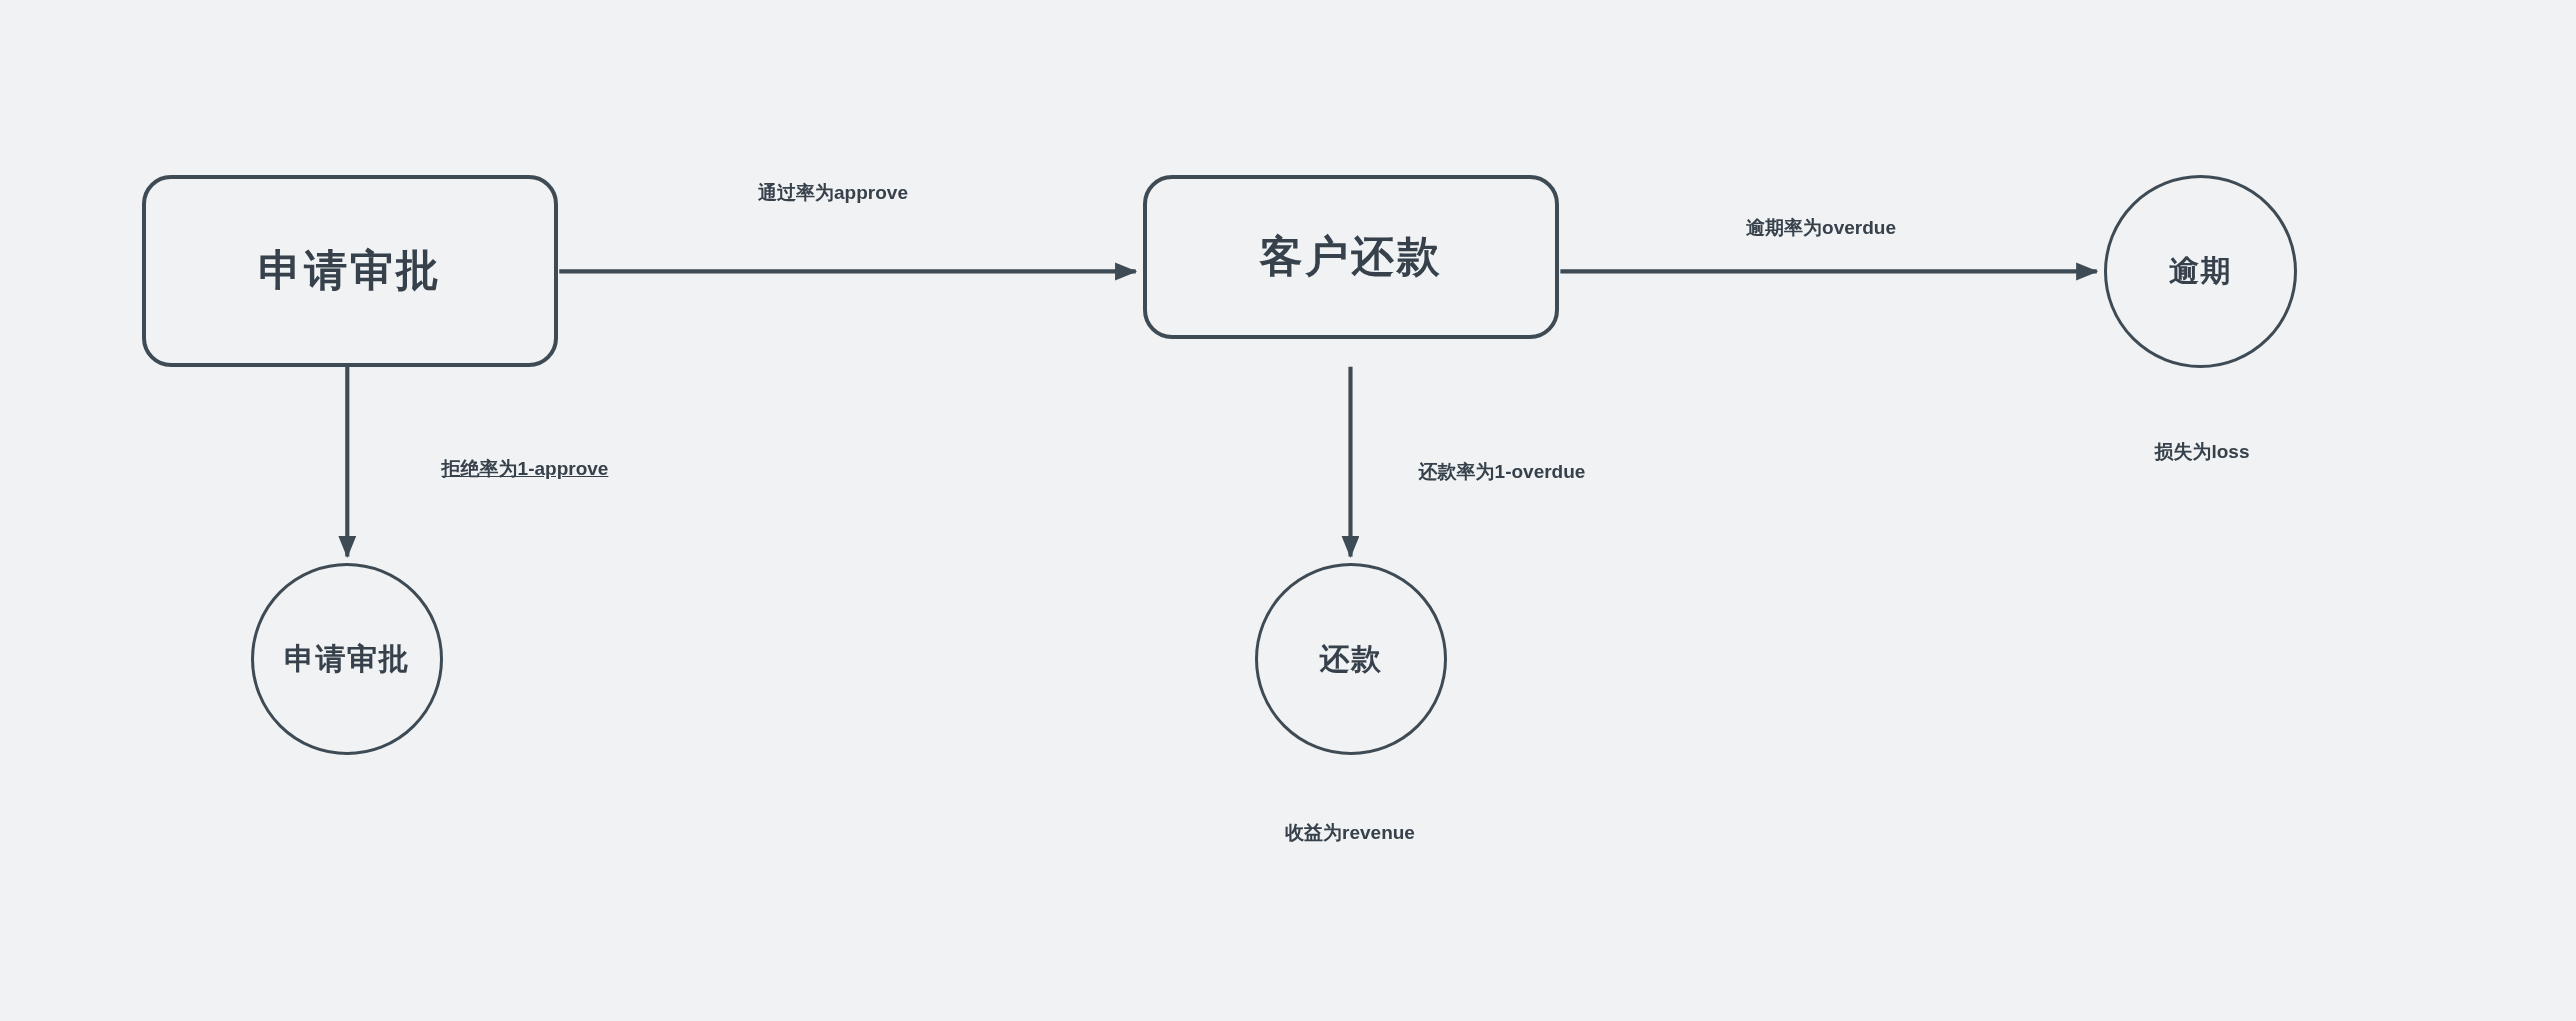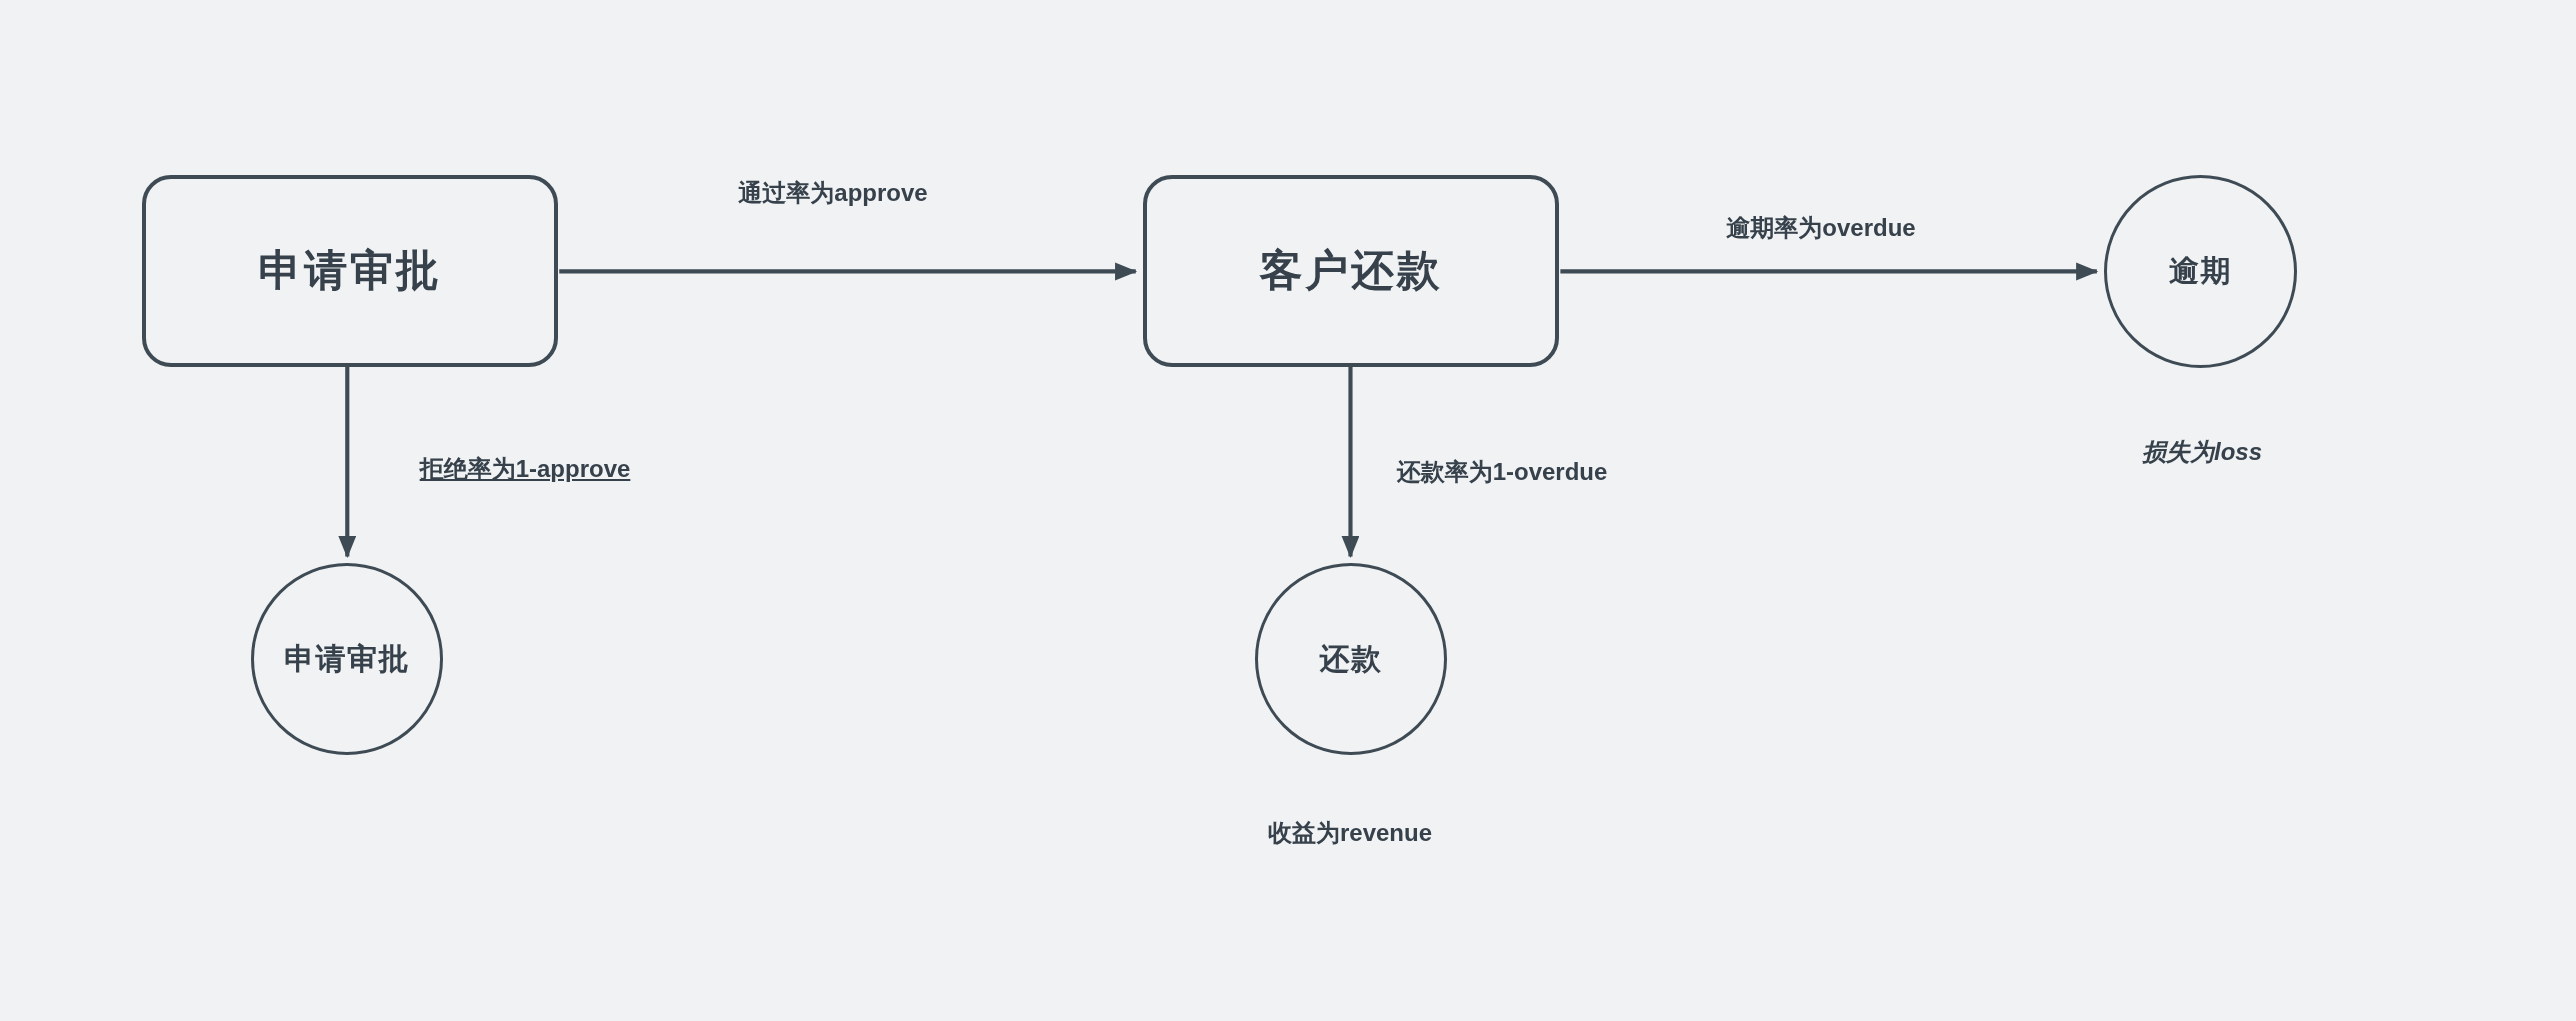--- a/index.html
+++ b/index.html
@@ -46,21 +46,21 @@
     background: var(--bg);
     display: flex; align-items: center; justify-content: center;
     color: var(--text);
     font-size: 30px; font-weight: bold;
     letter-spacing: 1.4px;
   }
   .edge-label, .annotation {
     position: absolute;
     transform: translate(-50%, -50%);
     color: var(--text);
-    font-size: 24px; font-weight: bold;
+    font-size: 19px; font-weight: bold;
     white-space: nowrap;
   }
 </style>
 </head>
 <body>
 
 <div id="canvas">
 
   <svg id="edges-svg" viewBox="0 0 3731 1480" width="2576" height="1022">
     <defs>
@@ -71,21 +71,21 @@
     <line class="edge-line" x1="810" y1="393" x2="1645" y2="393" marker-end="url(#arrow)"></line>
     <line class="edge-line" x1="2260" y1="393" x2="3037" y2="393" marker-end="url(#arrow)"></line>
     <line class="edge-line" x1="503" y1="531" x2="503" y2="806" marker-end="url(#arrow)"></line>
     <line class="edge-line" x1="1956" y1="531" x2="1956" y2="806" marker-end="url(#arrow)"></line>
   </svg>
 
   <div class="node-rect" style="left:142px; top:175px; width:416px; height:192px;">
     <span>申请审批</span>
   </div>
 
-  <div class="node-rect" style="left:1143px; top:175px; width:416px; height:192px;">
+  <div class="node-rect" style="left:1143px; top:175px; width:416px; height:164px;">
     <span>客户还款</span>
   </div>
 
   <div class="node-circle" style="left:251px; top:563px; width:192px; height:192px;">
     <span>申请审批</span>
   </div>
 
   <div class="node-circle" style="left:1255px; top:563px; width:192px; height:192px;">
     <span>还款</span>
   </div>
@@ -95,18 +95,18 @@
   </div>
 
   <div class="edge-label" style="left:833px; top:193px;">通过率为approve</div>
 
   <div class="edge-label" style="left:1821px; top:200px;margin-top:28px;">逾期率为overdue</div>
 
   <div class="edge-label" style="left:525px; top:469px;text-decoration:underline;">拒绝率为1-approve</div>
 
   <div class="edge-label" style="left:1502px; top:472px;">还款率为1-overdue</div>
 
-  <div class="annotation" style="left:2202px; top:452px;font-style:italic;">损失为loss</div>
+  <div class="annotation" style="left:2202px; top:452px;">损失为loss</div>
 
   <div class="annotation" style="left:1350px; top:833px;">收益为revenue</div>
 
 </div>
 
 
 </body></html>

